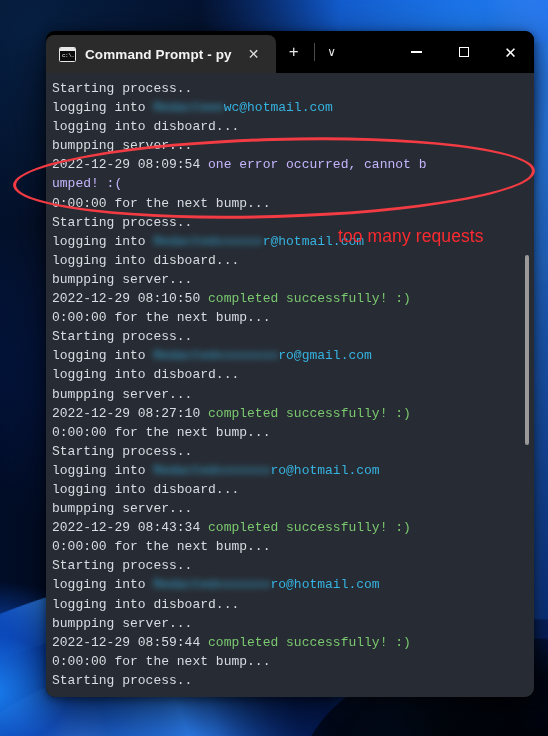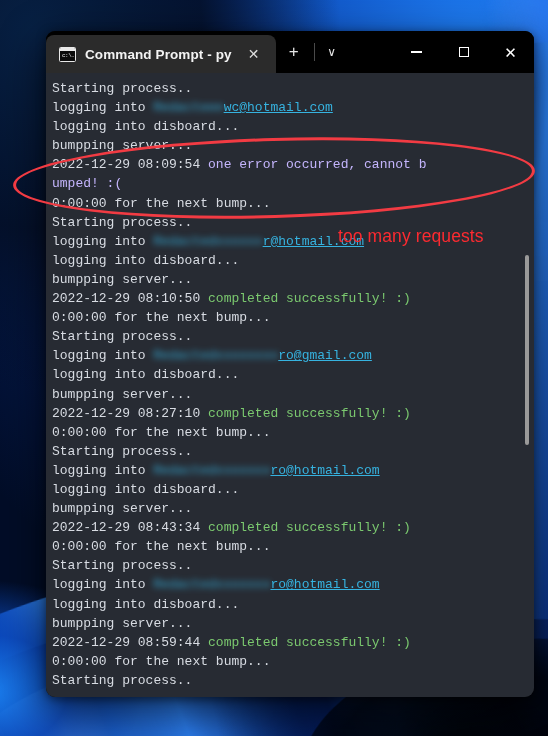--- a/index.html
+++ b/index.html
@@ -254,21 +254,21 @@
     font-size: 13px;
     line-height: 19.1px;
     color: #d8dce3;
     white-space: pre;
     letter-spacing: 0px;
   }
   .ln { height: 19.1px; }
   .c-white  { color: #d8dce3; }
   .c-red    { color: #c4b5fd; }
   .c-green  { color: #7bc96f; text-align: center; }
-  .c-cyan   { color: #36b3e0; text-decoration: underline; }
+  .c-cyan   { color: #36b3e0; }
   .blurmail {
     color: #36b3e0;
     filter: blur(3.4px);
     opacity: .92;
   }
 
   
   #scrollbar {
     position: absolute;
     right: 3px;

